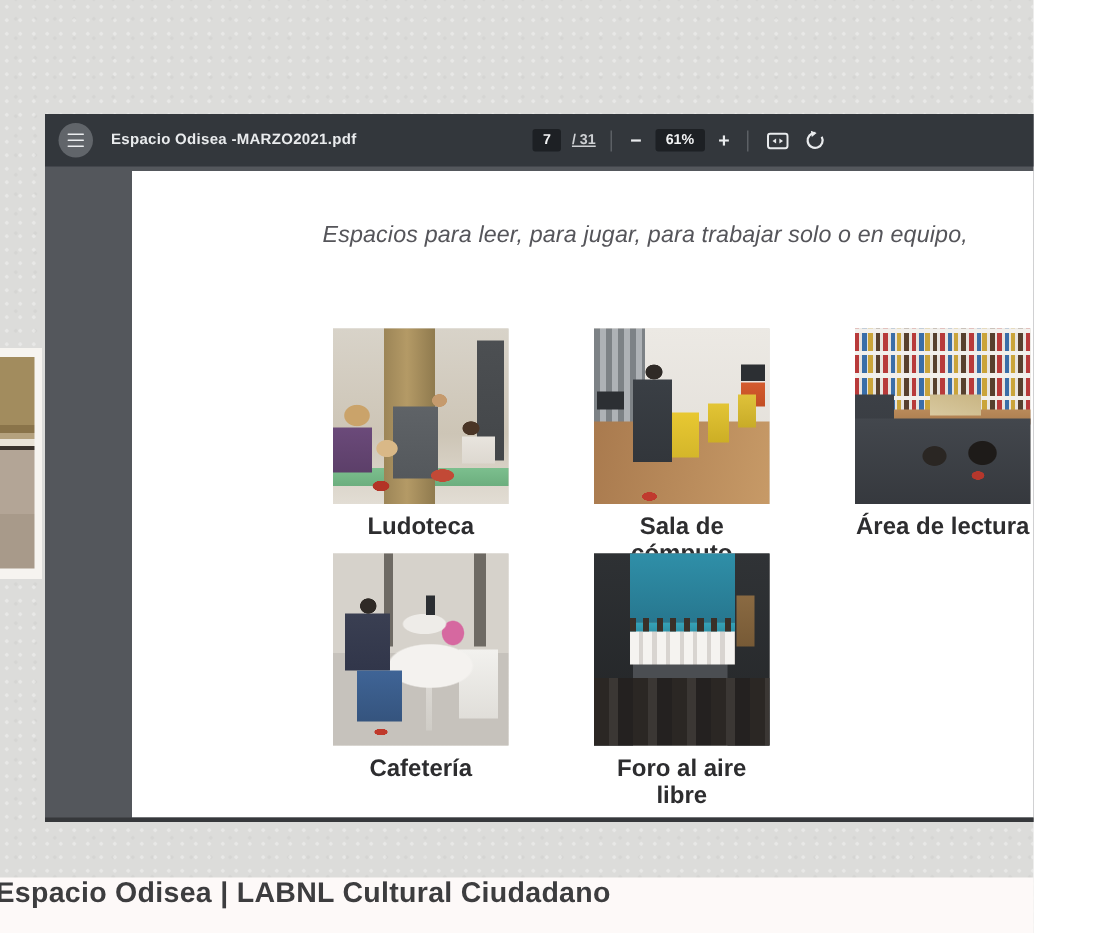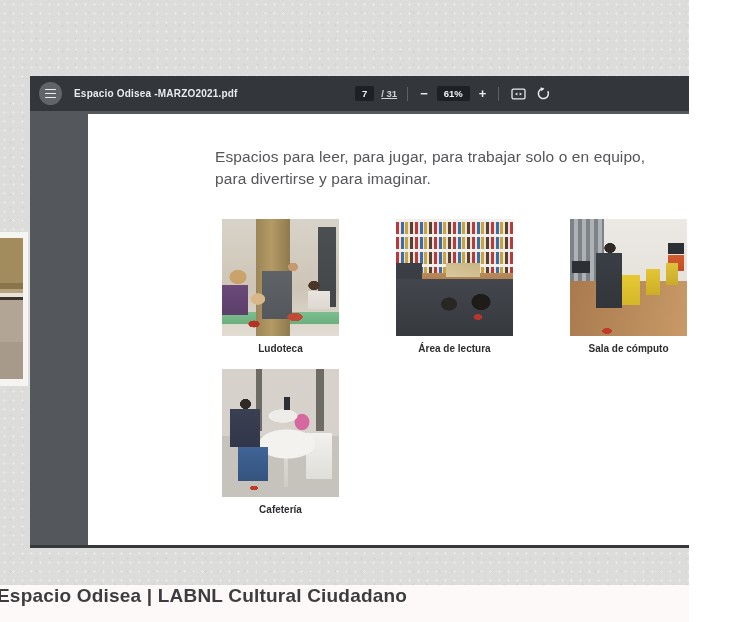--- a/index.html
+++ b/index.html
@@ -28,29 +28,29 @@
   .chip{background:#1d2024;color:#f2f3f4;font-size:9.5px;font-weight:bold;padding:3px 7px;border-radius:2px;line-height:1;}
   .page-total{color:#cfd1d4;font-size:9.5px;font-weight:bold;text-decoration:underline;}
   .tdiv{width:1px;height:14px;background:#5c6065;margin:0 3px;}
   .tbtn{background:none;border:none;color:#e9ebed;font-size:13px;font-weight:bold;cursor:pointer;
     padding:0 2px;line-height:1;display:flex;align-items:center;}
   .viewer-body{position:absolute;left:0;top:35px;right:0;bottom:0;overflow:hidden;}
   .pdf-page{position:absolute;left:58px;top:3px;right:-20px;bottom:0;background:#ffffff;}
 
   
   .heading{position:absolute;left:127px;top:32px;width:530px;font-size:15.5px;line-height:1.42;
-    color:#55555a;letter-spacing:.1px;}
+    color:#55555a;letter-spacing:.1px;font-style:italic;}
   .prow{position:absolute;left:134px;display:flex;gap:57px;}
   .prow1{top:105px;}
   .prow2{top:255px;}
   .tile{width:117px;margin:0;}
   .photo{width:117px;background-repeat:no-repeat;background-color:#d8d4cc;}
   .prow1 .photo{height:117px;}
   .prow2 .photo{height:128px;}
-  .tile figcaption{text-align:center;font-size:10px;font-weight:bold;color:#2d2d2f;margin-top:7px;}
+  .tile figcaption{text-align:center;font-size:16px;font-weight:bold;color:#2d2d2f;margin-top:7px;}
 
   .p-ludoteca{background-image:
     radial-gradient(closest-side,#b33326 68%,rgba(179,51,38,0) 72%),
     radial-gradient(closest-side,#c24936 68%,rgba(194,73,54,0) 72%),
     radial-gradient(closest-side,#d9b887 68%,rgba(217,184,135,0) 74%),
     radial-gradient(closest-side,#caa36a 68%,rgba(202,163,106,0) 74%),
     linear-gradient(#6b4a7a,#5c3f69),
     radial-gradient(closest-side,#4a3526 68%,rgba(74,53,38,0) 74%),
     radial-gradient(closest-side,#c59a6d 68%,rgba(197,154,109,0) 74%),
     linear-gradient(#e8e4de,#ddd8d0),
@@ -197,42 +197,45 @@
             <path d="M3.6 0.2 L7.4 1.7 L4.2 4.3 Z" fill="#e9ebed"></path>
           </svg>
         </button>
       </div>
     </div>
 
     <div class="viewer-body">
       <div class="pdf-page">
         <div class="heading">
           <span>Espacios para leer, para jugar, para trabajar solo o en equipo,</span><br>
-          <span>para divertirse y para imaginar.</span>
         </div>
 
         <div class="prow prow1">
           <figure class="tile">
             <div class="photo p-ludoteca"></div>
             <figcaption>Ludoteca</figcaption>
           </figure>
           <figure class="tile">
+            <div class="photo p-computo"></div>
+            <figcaption>Sala de cómputo</figcaption>
+          </figure>
+          <figure class="tile">
             <div class="photo p-lectura"></div>
             <figcaption>Área de lectura</figcaption>
           </figure>
-          <figure class="tile">
-            <div class="photo p-computo"></div>
-            <figcaption>Sala de cómputo</figcaption>
-          </figure>
         </div>
 
         <div class="prow prow2">
           <figure class="tile">
             <div class="photo p-cafeteria"></div>
             <figcaption>Cafetería</figcaption>
+          </figure>
+          <figure class="tile">
+            <div class="photo p-foro"></div>
+            <figcaption>Foro al aire libre</figcaption>
           </figure>
         </div>
       </div>
     </div>
   </div>
 
   <div class="footer">
     <span>Espacio Odisea | LABNL Cultural Ciudadano</span>
   </div>
 

